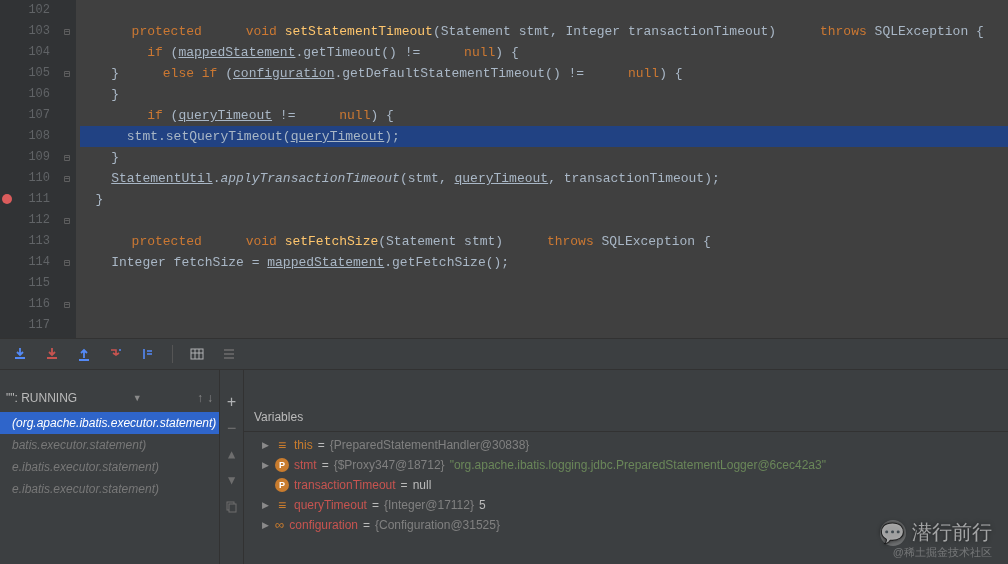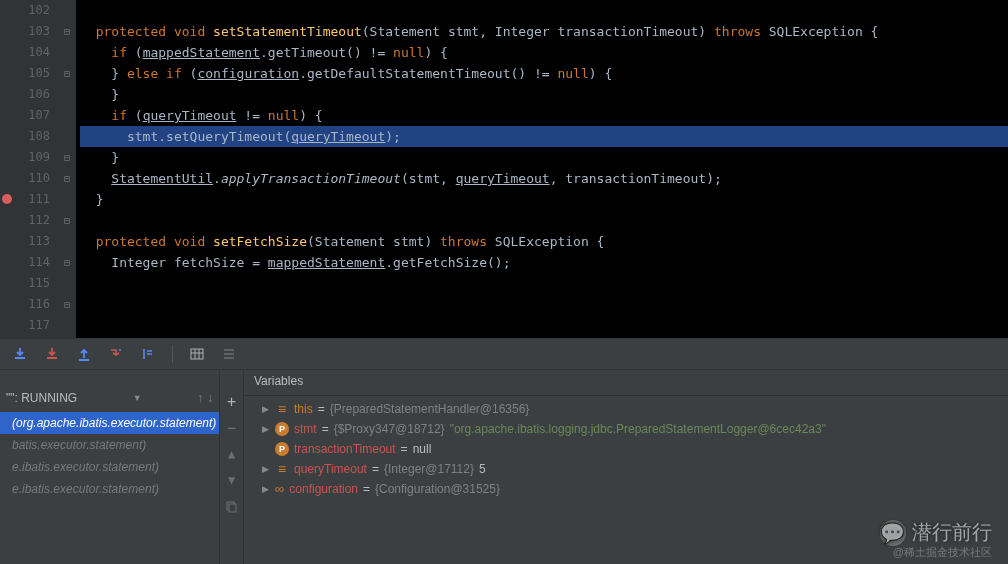--- a/index.html
+++ b/index.html
@@ -9,22 +9,23 @@
     background: #2b2b2b;
     color: #a9b7c6;
     width: 1008px;
     height: 564px;
     overflow: hidden;
     position: relative;
   }
   .editor-area {
     height: 338px;
     display: flex;
-    background: #000000;
+    background: #404040;
     overflow: hidden;
+    font-family: Liberation Mono, monospace;
   }
   .gutter {
     width: 58px;
     background: #313335;
     text-align: right;
     padding-right: 8px;
     flex-shrink: 0;
   }
   .fold-gutter {
     width: 18px;
@@ -53,21 +54,21 @@
   }
   .code-line {
     height: 21px;
     line-height: 21px;
     white-space: pre;
     font-size: 13px;
   }
   .code-line.highlighted {
     background: #214283;
   }
-  .kw { color: #cc7832; }
+  .kw { color: #cc7832; margin-left: 36px; }
   .method { color: #ffc66d; }
   .underline { text-decoration: underline; text-decoration-color: #a9b7c6; }
   .italic { font-style: italic; }
   
   .toolbar {
     height: 32px;
     background: #3c3f41;
     border-top: 1px solid #323232;
     border-bottom: 1px solid #323232;
     display: flex;
@@ -96,20 +97,21 @@
     display: flex;
     flex-direction: column;
   }
   .panel-header {
     height: 26px;
     padding: 4px 10px;
     color: #bbbbbb;
     font-size: 12px;
     font-family: -apple-system, 'Segoe UI', sans-serif;
     border-bottom: 1px solid #323232;
+    margin-top: 36px;
   }
   .thread-row {
     height: 28px;
     display: flex;
     align-items: center;
     padding: 0 6px;
     color: #bbbbbb;
     font-size: 12px;
     font-family: -apple-system, 'Segoe UI', sans-serif;
     justify-content: space-between;
@@ -354,21 +356,21 @@
         </span>
     </div>
     <div class="vars-panel">
       <div class="panel-header">Variables</div>
       <div class="vars-list">
         <div class="var-row">
           <span class="var-arrow">▶</span>
           <span class="var-icon lines">≡</span>
           <span class="var-name" style="color:#c97c2e;">this</span>
             <span class="var-eq"> = </span>
-            <span class="var-val">{PreparedStatementHandler@16356}</span>
+            <span class="var-val">{PreparedStatementHandler@30838}</span>
         </div>
         <div class="var-row">
           <span class="var-arrow">▶</span>
           <span class="var-icon param-i">P</span>
           <span class="var-name red">stmt</span>
             <span class="var-eq"> = </span>
             <span class="var-val">{$Proxy347@18712} </span>
             <span class="var-str">"org.apache.ibatis.logging.jdbc.PreparedStatementLogger@6cec42a3"</span>
         </div>
         <div class="var-row">

